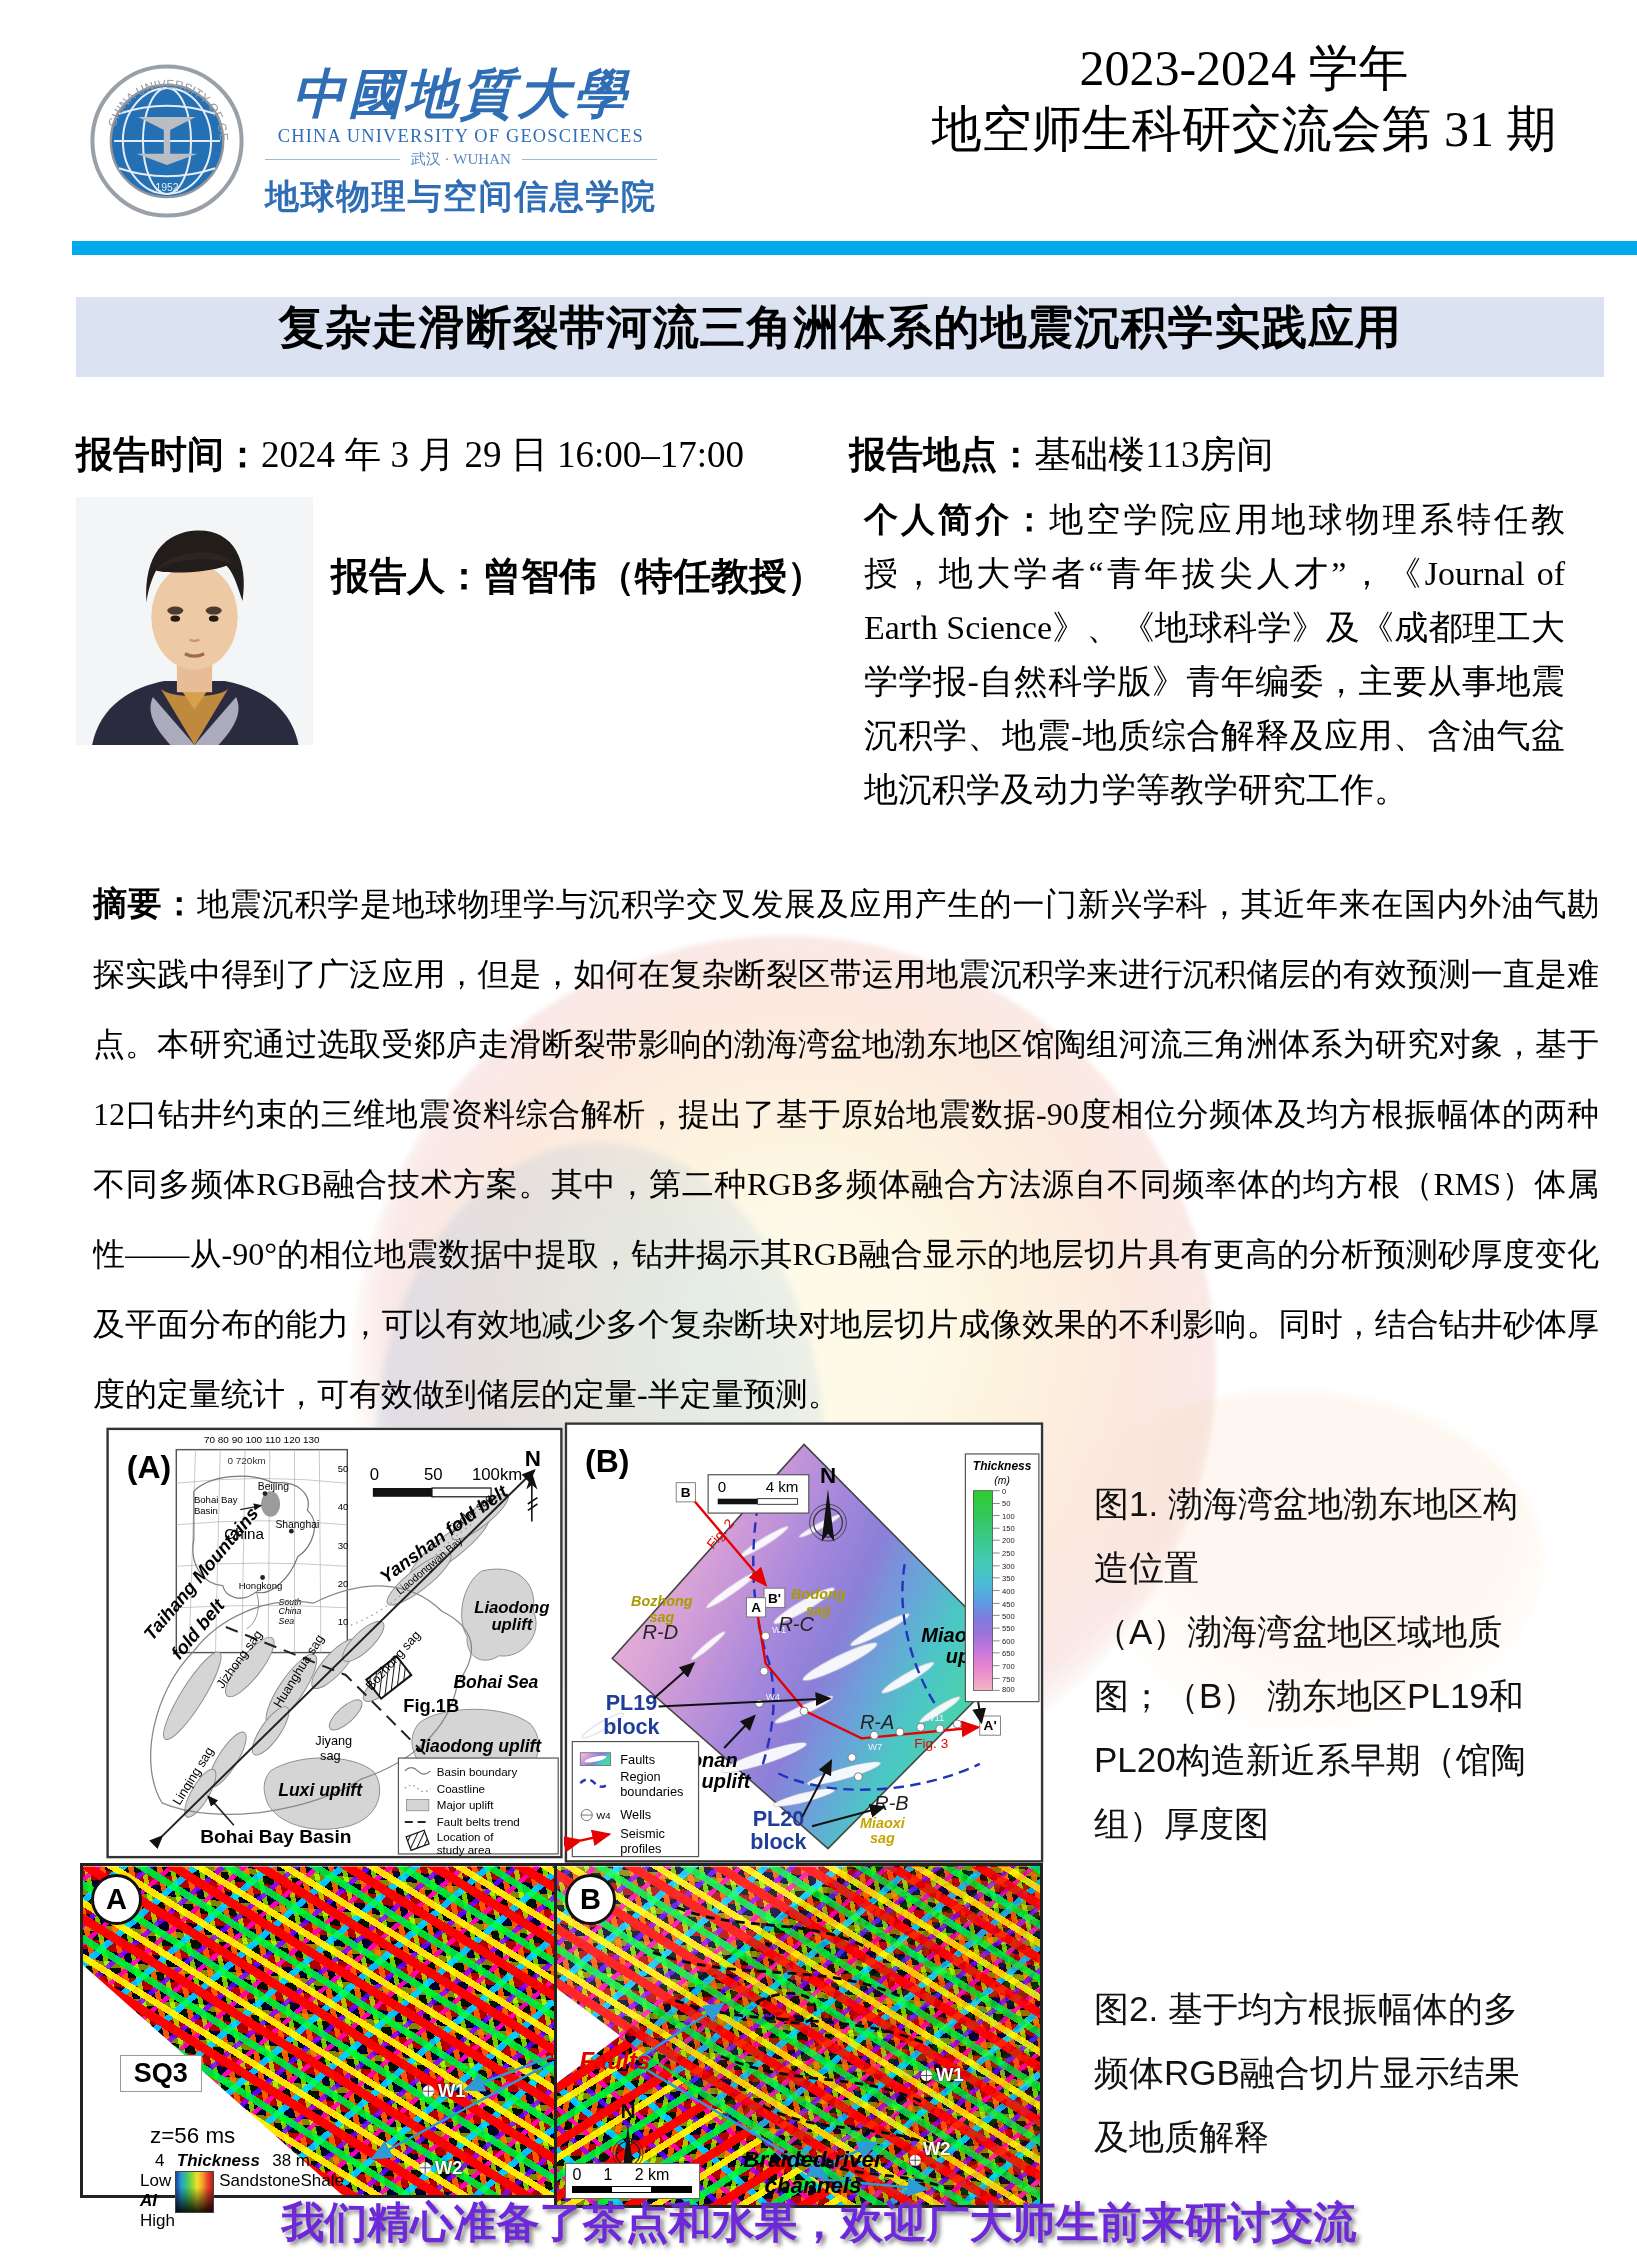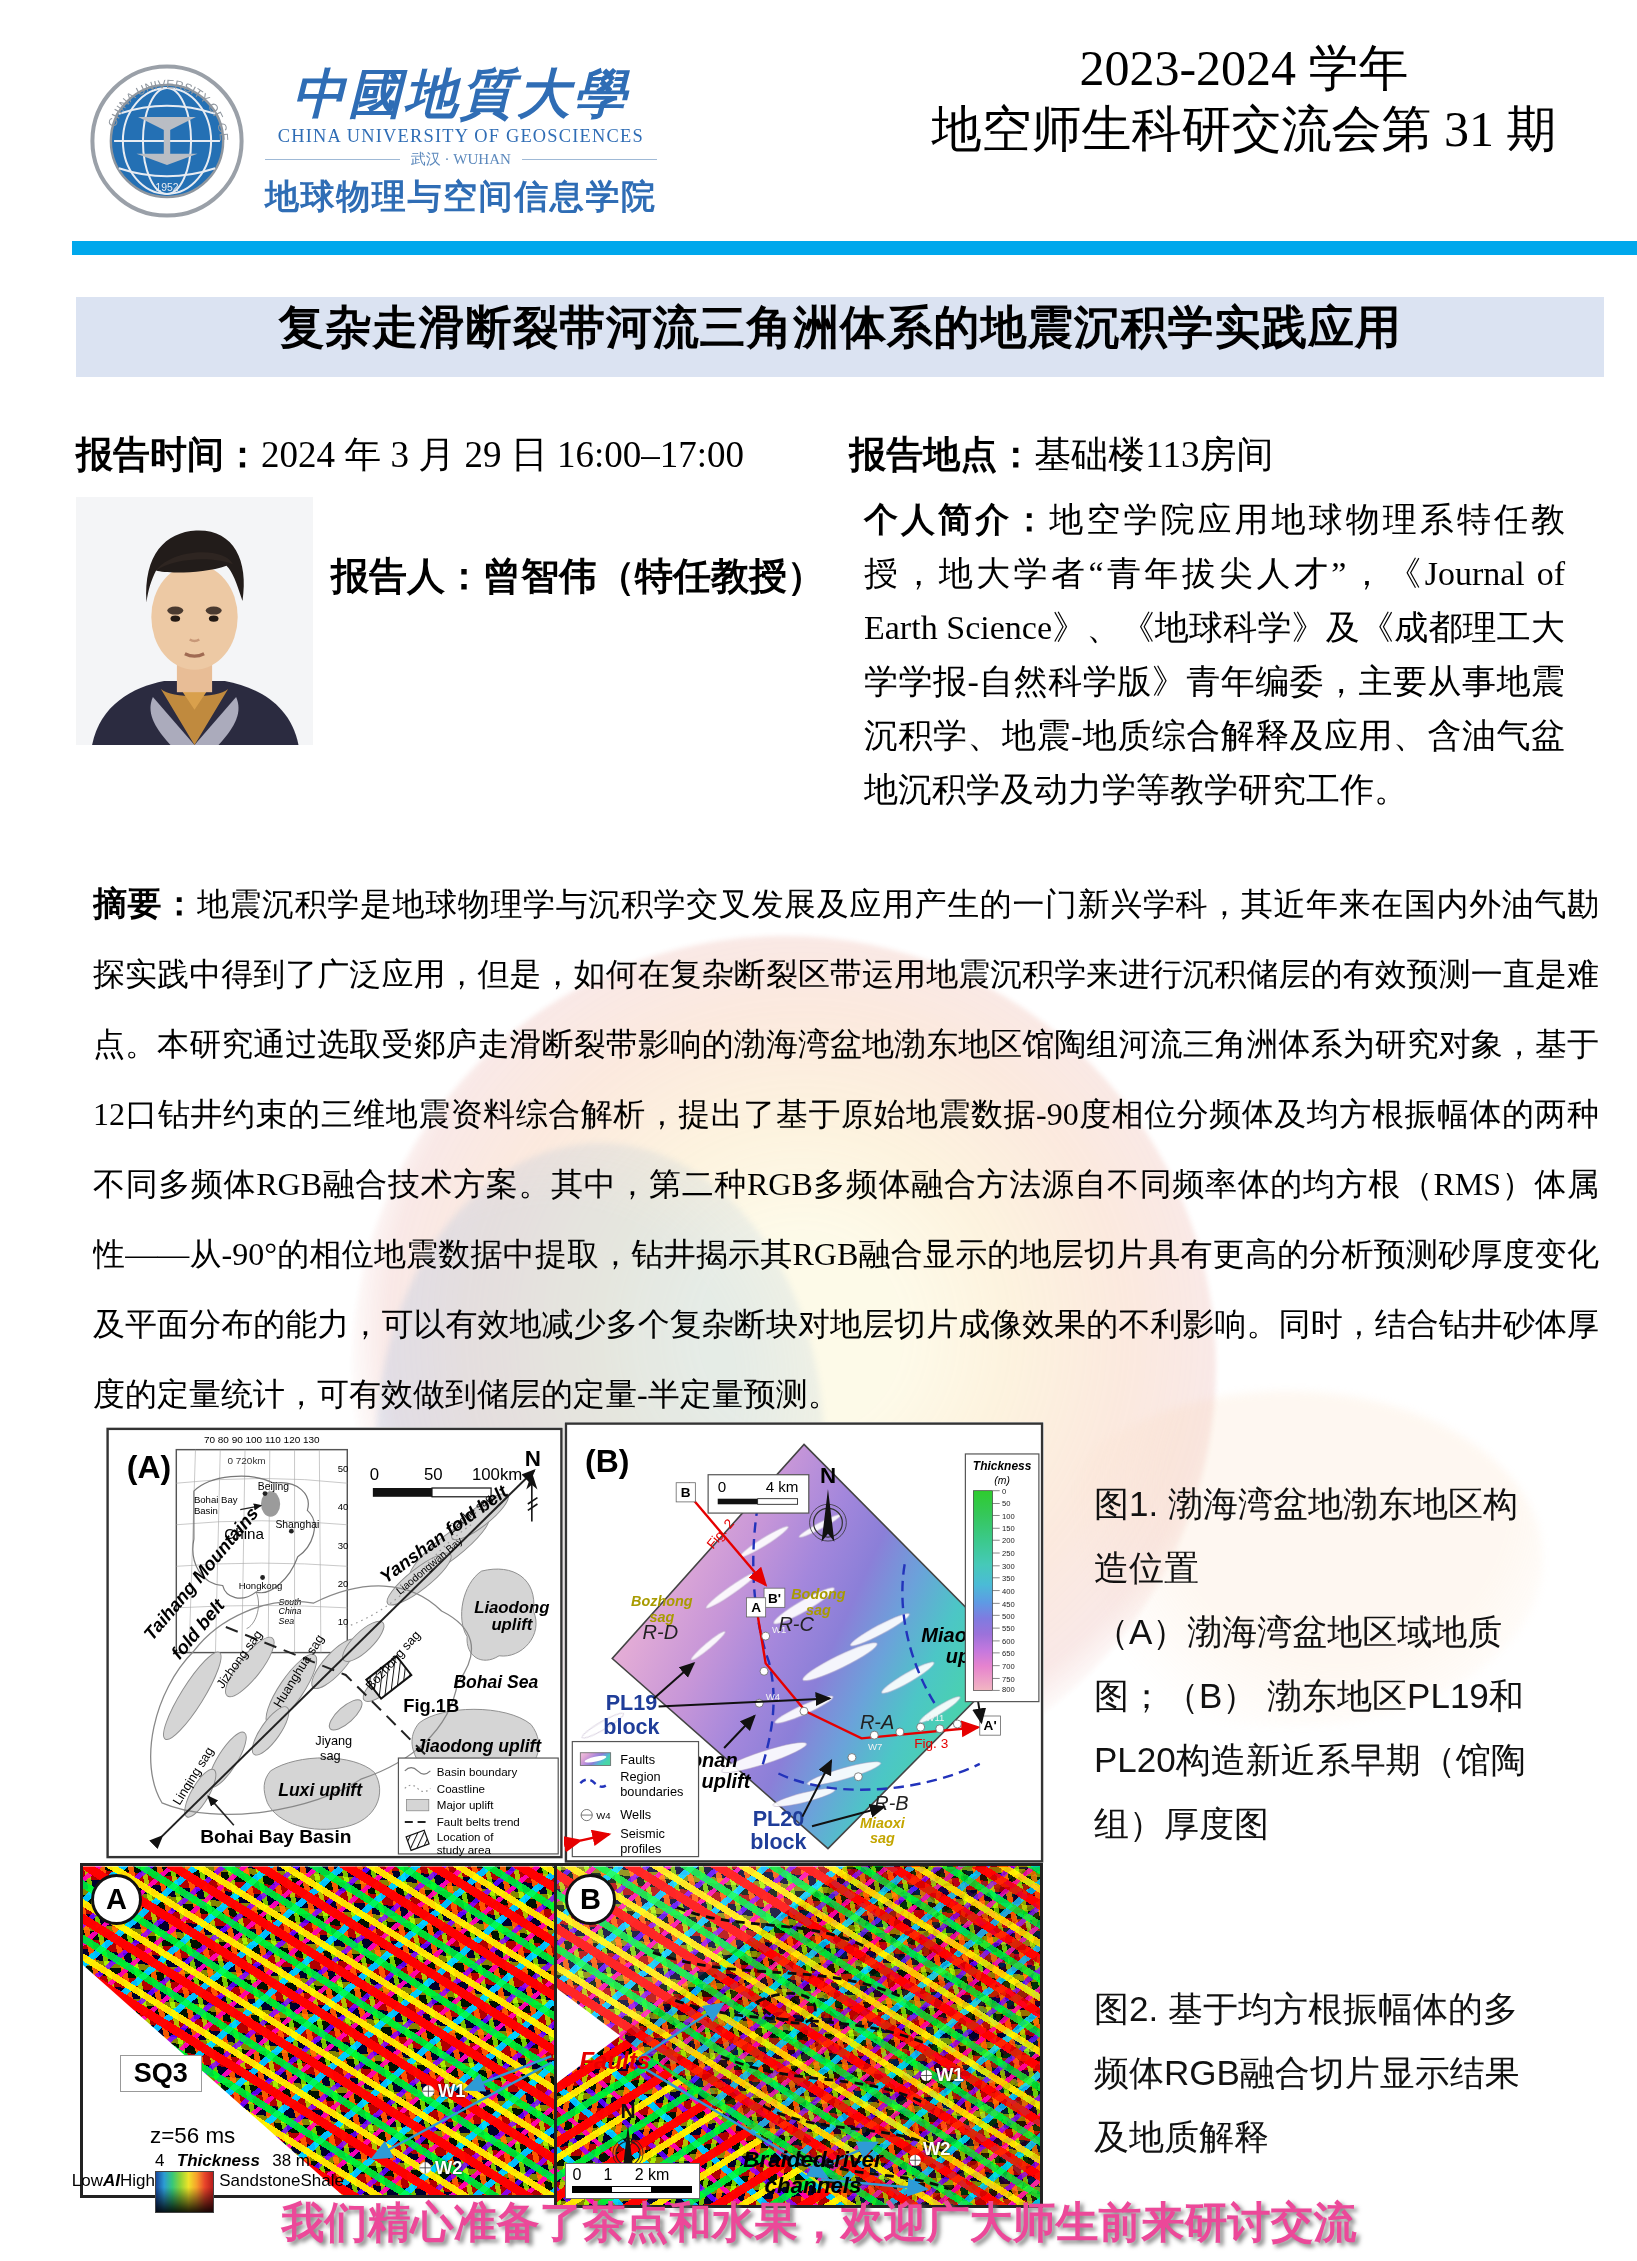--- a/index.html
+++ b/index.html
@@ -64,34 +64,34 @@
   .circ-tag{position:absolute;left:8px;top:8px;width:45px;height:45px;border-radius:50%;
     background:#fff;border:3.2px solid #111;display:flex;align-items:center;justify-content:center;
     font:bold 29px "Liberation Sans",sans-serif;}
   .sq3{position:absolute;left:37px;top:189px;background:#fff;border:1.6px solid #999;
     padding:1.6px 12.8px;font:bold 27px "Liberation Sans",sans-serif;}
   .zlab{position:absolute;left:67px;top:257px;font:22.4px "Liberation Sans",sans-serif;}
   .cbwrap{position:absolute;left:21px;top:285px;width:240px;font-family:"Liberation Sans",sans-serif;}
   .cbtop{display:flex;align-items:flex-end;font-size:17px;margin-left:51px;width:155px;}
   .cbtop .t{font-weight:bold;font-style:italic;flex:1;text-align:center;}
   .cbgrid{display:flex;}
-  .cbleft{width:51px;font-size:17px;display:flex;flex-direction:row;justify-content:flex-end;height:40px;}
+  .cbleft{width:51px;font-size:17px;display:flex;flex-direction:column;justify-content:flex-start;height:40px;margin-left:36px;}
   .cbleft .ai{font-style:italic;font-weight:bold;}
   .cbbar{width:155px;height:40px;border:0.8px solid #444;
     background:linear-gradient(to bottom, rgba(0,0,0,0) 0 38%, rgba(0,0,0,.88) 100%),
        linear-gradient(to right,#15489E,#2C9BD4,#35C77A,#8FD437,#EFE32A,#F6A02B,#E8442A,#B81C1C);}
   .cbright{font-size:17px;display:flex;justify-content:space-between;height:40px;padding-left:4.8px;}
   .well{position:absolute;color:#fff;font:bold 18.4px "Liberation Sans",sans-serif;text-shadow:0 0 2.4px #000;}
   .faults{position:absolute;color:#E60000;font:bold italic 24px "Liberation Sans",sans-serif;}
   .braid{position:absolute;text-align:center;font:bold italic 22.4px "Liberation Sans",sans-serif;line-height:25.6px;}
   .scalebox{position:absolute;background:#fff;border:1.6px solid #666;font:16px "Liberation Sans",sans-serif;
     padding:1.6px 6.4px 4.8px 6.4px;}
   .sb-bar{height:5.6px;margin-top:1.6px;background:linear-gradient(to right,#000 0 33%,#fff 33% 66%,#000 66%);border:0.8px solid #000;}
   .ncomp{position:absolute;text-align:center;font:bold 21px "Liberation Sans",sans-serif;color:#111;}
-  .footer{left:0;top:2194px;width:1638px;text-align:center;color:#ec4899;
+  .footer{left:0;top:2194px;width:1638px;text-align:center;color:#6d28d9;
     font:bold 43px "Liberation Sans",sans-serif;text-shadow:3.2px 3.2px 4px rgba(110,110,110,.85);}
   svg text{font-family:"Liberation Sans",sans-serif;}
 </style>
 </head>
 <body>
 
 <div class="page">
   <div class="wm wm1 "></div>
   <div class="wm wm2"></div>
   <div class="wm wm3"></div>

